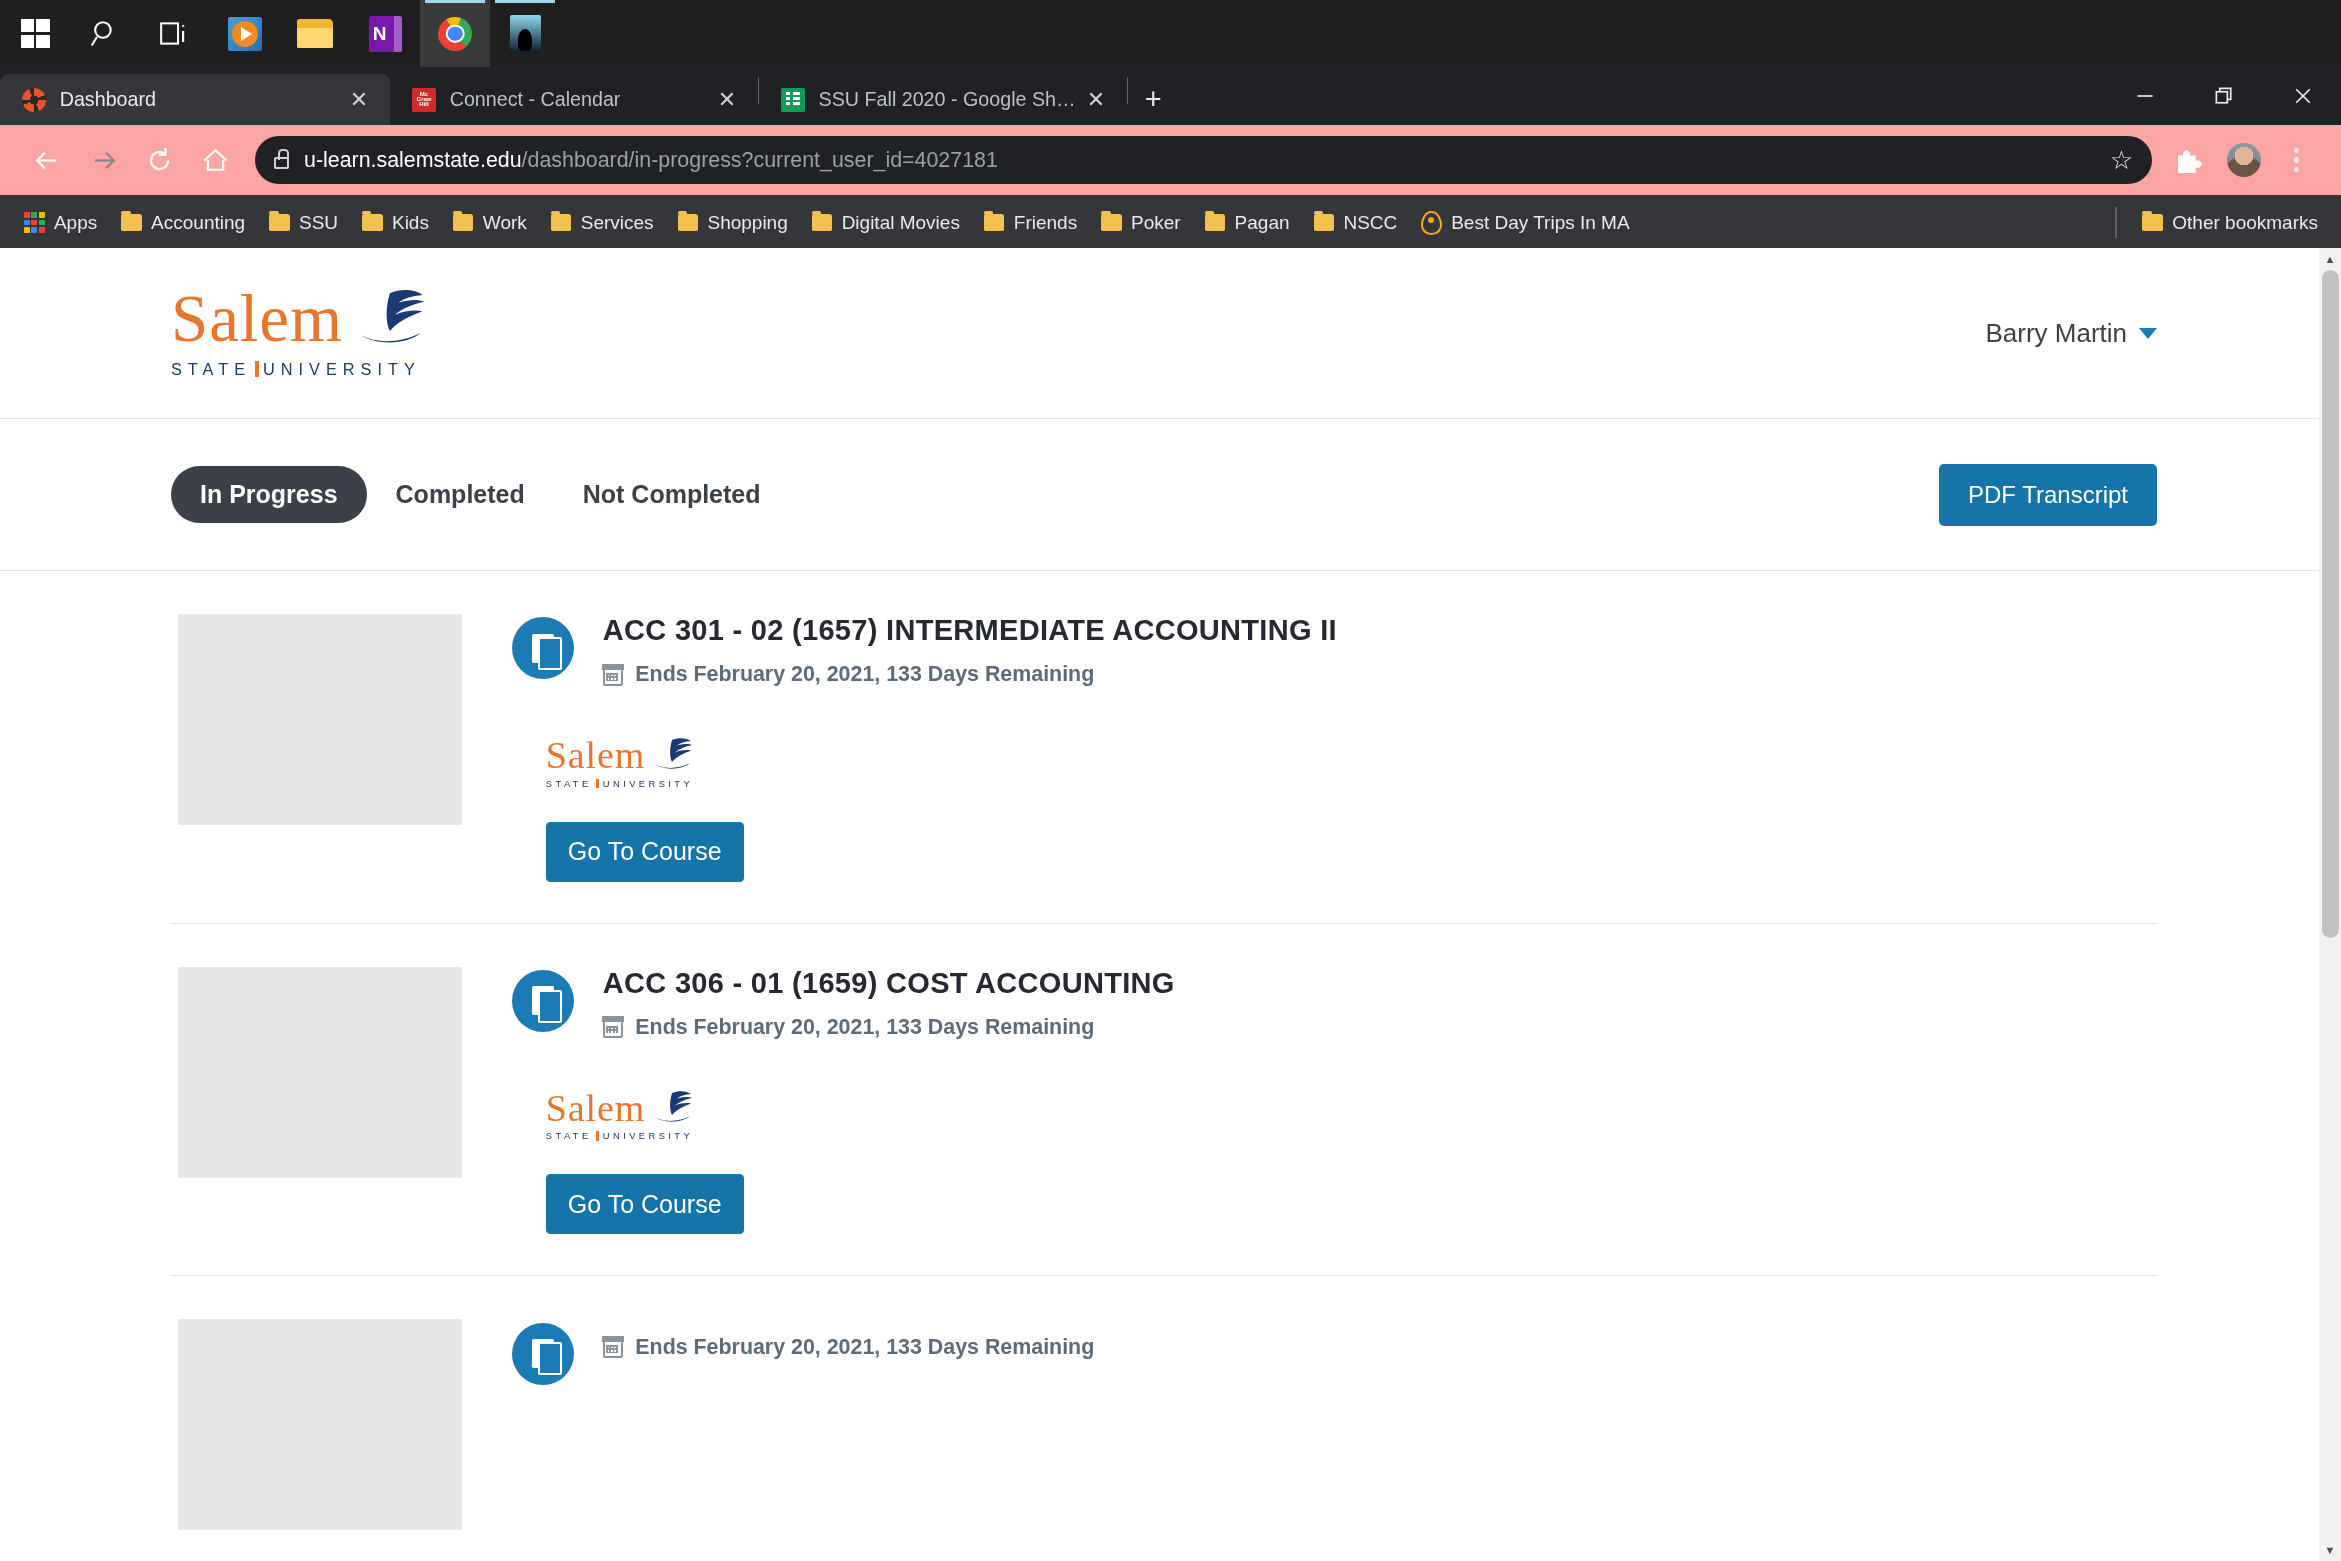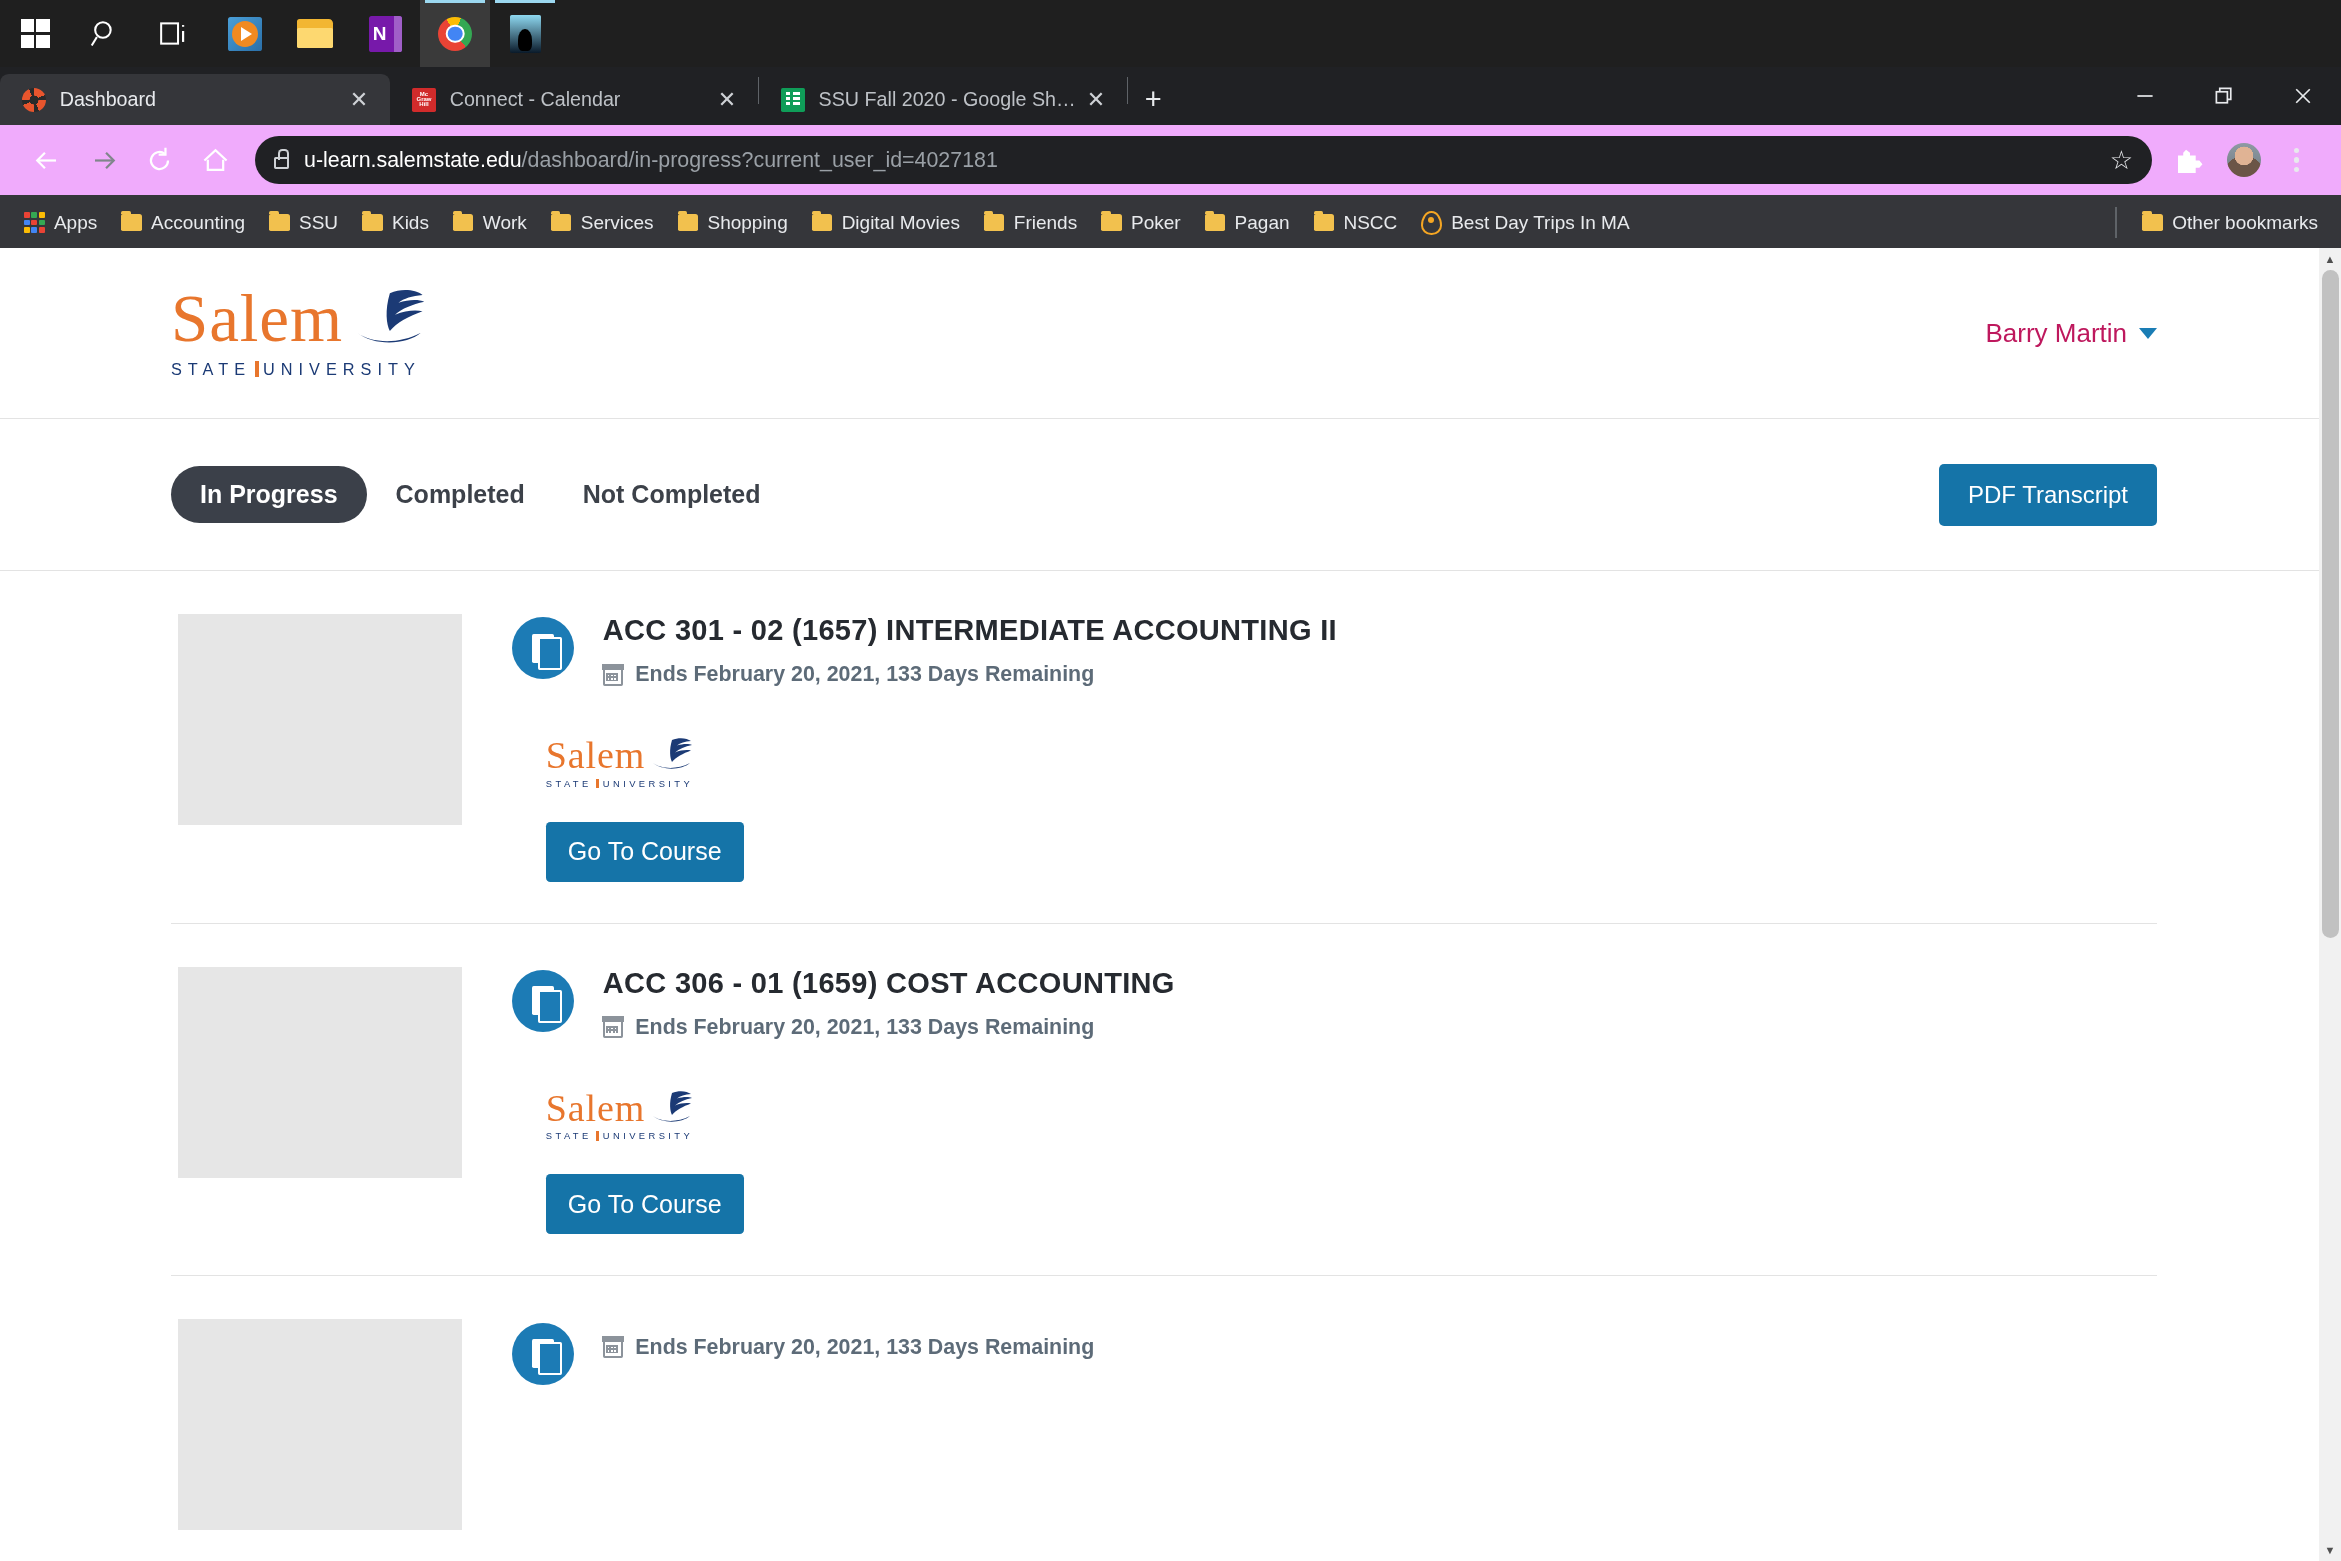--- a/index.html
+++ b/index.html
@@ -104,21 +104,21 @@
     text-overflow:ellipsis; flex:1; }
   .tab.inactive .tab-title{ color:#bdc1c6; }
   .tab-close { width:38px;height:38px;display:flex;align-items:center;justify-content:center;
     color:#cfd2d6;font-size:22px;flex:none;}
   .tab-sep { width:0.9px;height:27px;background:#5f6368;align-self:center;margin-bottom:12px;}
   .new-tab { width:51px;height:51px;display:flex;align-items:center;justify-content:center;
     color:#e8eaed;font-size:29px;font-weight:300;}
   .win-ctrls{ margin-left:auto; display:flex; height:58px; }
   .win-btn{width:79px;height:58px;display:flex;align-items:center;justify-content:center;color:#e8eaed;}
 
-  .toolbar { height:70px; background:#f0abfc; display:flex; align-items:center; padding:0 19px; }
+  .toolbar { height:70px; background:#fca5a5; display:flex; align-items:center; padding:0 19px; }
   .tb-nav { width:56px;height:56px;display:flex;align-items:center;justify-content:center;
     color:#fff;font-size:27px; }
   .tb-nav.disabled { color:#80868b; }
   .omnibox { flex:1; height:48px; background:#202124; border-radius:24px; display:flex;
     align-items:center; padding:0 19px; margin:0 12px; }
   .lock { width:14.6px;height:12px;border:2.6px solid #cfd2d6;border-radius:1.7px;position:relative;
     margin-right:15.4px;margin-top:5.1px;flex:none;}
   .lock::before{content:"";position:absolute;left:1.7px;top:-9.4px;width:7.7px;height:8.6px;
     border:2.6px solid #cfd2d6;border-bottom:none;border-radius:4.3px 4.3px 0 0;}
   .url { font-size:21.4px; color:#9aa0a6; white-space:nowrap; }
@@ -159,21 +159,21 @@
     align-items:center; padding:0 171px 0 171px; }
   .ssu-logo { display:flex; flex-direction:column; }
   .ssu-row { display:flex; align-items:center; }
   .ssu-word { font-family:"Liberation Serif", serif; font-size:67px; color:#e8762d;
     line-height:.95; letter-spacing:0.9px; }
   .ssu-mark { width:74px;height:62px;margin-left:8.6px;position:relative; }
   .ssu-sub { display:flex; align-items:center; margin-top:8.6px; font-size:16.3px;
     font-weight:normal; color:#1b3a75; letter-spacing:6px; }
   .ssu-bar { width:3.4px;height:15.4px;background:#e8762d;margin:0 4.3px; }
   .user-menu { margin-left:auto; display:flex; align-items:center; gap:12px;
-    color:#be185d; font-size:26px; }
+    color:#404040; font-size:26px; }
   .caret { width:0;height:0;border-left:9.4px solid transparent;border-right:9.4px solid transparent;
     border-top:11px solid #1a7db5; }
 
   .tabbar { height:152px; border-bottom:0.9px solid #e3e3e3; display:flex; align-items:center;
     padding:0 171px 0 171px; }
   .pill { padding:13.7px 29px; border-radius:29px; font-size:25px; font-weight:bold;
     color:#3c4149; }
   .pill.active { background:#3b4049; color:#fff; }
   .pdf-btn { margin-left:auto; background:#1574a8; color:#fff; font-size:24px;
     padding:17px 29px; border-radius:5.1px; }

